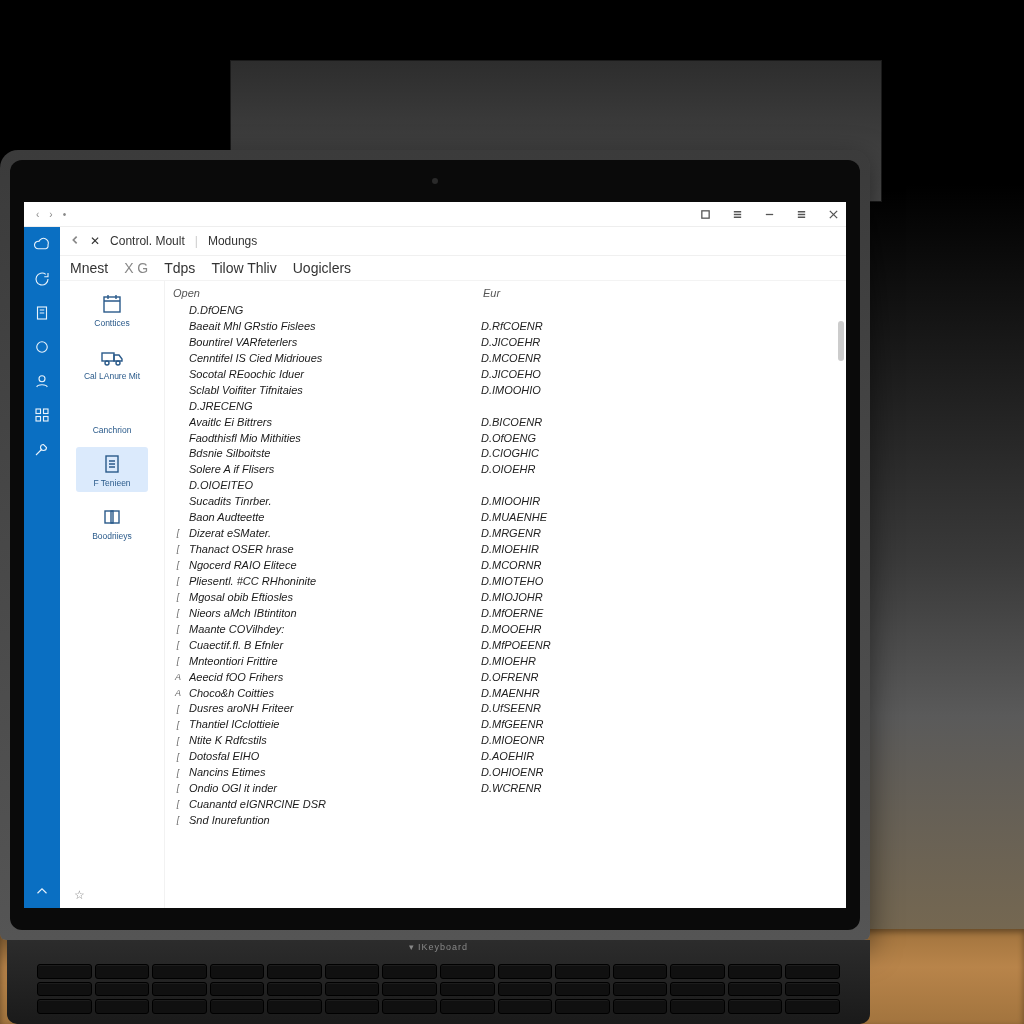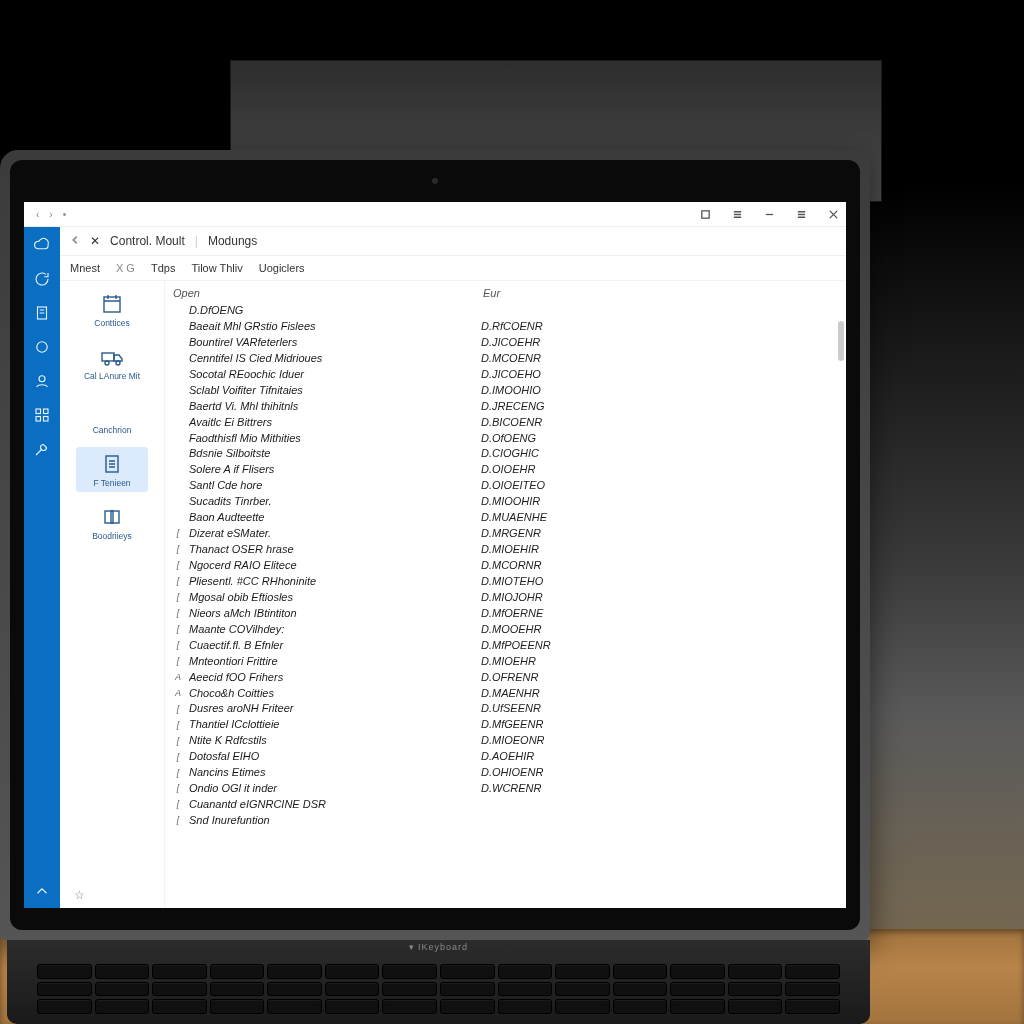--- a/index.html
+++ b/index.html
@@ -46,21 +46,21 @@
   .rail .ritem svg{width:18px;height:18px;stroke:#e8f2fb;fill:none;stroke-width:1.5;}
   .rail .spacer{flex:1;}
   .rail .ritem.bottom svg{stroke:#e8f2fb;}
 
   .content{flex:1;display:flex;flex-direction:column;min-width:0;}
   .crumbs{height:28px;display:flex;align-items:center;gap:10px;padding:0 10px;
     border-bottom:1px solid #f0f0f0;color:#333;font-size:12px;}
   .crumbs .nav svg{width:10px;height:10px;stroke:#888;fill:none;stroke-width:2;}
   .crumbs .sep{color:#ccc;}
   .menus{height:24px;display:flex;align-items:center;gap:16px;padding:0 10px;
-    font-size:11px;color:#333;border-bottom:1px solid #f3f3f3;}
+    font-size:14px;color:#333;border-bottom:1px solid #f3f3f3;}
   .menus span{cursor:default;}
   .menus .xg{color:#888;}
 
   .body{flex:1;display:flex;min-height:0;}
   .side{width:72px;padding:6px 16px;display:flex;flex-direction:column;gap:8px;
     border-right:1px solid #f2f2f2;}
   .sitem{display:flex;flex-direction:column;align-items:center;gap:2px;
     padding:4px 2px;border-radius:3px;font-size:8.5px;color:#2a5a8a;text-align:center;
     line-height:1.1;}
   .sitem.sel{background:#dbeafc;}
@@ -272,21 +272,20 @@
                         <span class="nm">Socotal REoochic Iduer</span>
                         <span class="vl">D.JICOEHO</span>
                       </div>
                       <div class="row">
                         <span class="ico"></span>
                         <span class="nm">Sclabl Voifiter Tifnitaies</span>
                         <span class="vl">D.IMOOHIO</span>
                       </div>
                       <div class="row">
                         <span class="ico"></span>
-                        <span class="nm">Baertd Vi. Mhl thihitnls</span>
                         <span class="vl">D.JRECENG</span>
                       </div>
                       <div class="row">
                         <span class="ico"></span>
                         <span class="nm">Avaitlc Ei Bittrers</span>
                         <span class="vl">D.BICOENR</span>
                       </div>
                       <div class="row">
                         <span class="ico"></span>
                         <span class="nm">Faodthisfl Mio Mithities</span>
@@ -297,21 +296,20 @@
                         <span class="nm">Bdsnie Silboitste</span>
                         <span class="vl">D.CIOGHIC</span>
                       </div>
                       <div class="row">
                         <span class="ico"></span>
                         <span class="nm">Solere A if Flisers</span>
                         <span class="vl">D.OIOEHR</span>
                       </div>
                       <div class="row">
                         <span class="ico"></span>
-                        <span class="nm">Santl Cde hore</span>
                         <span class="vl">D.OIOEITEO</span>
                       </div>
                       <div class="row">
                         <span class="ico"></span>
                         <span class="nm">Sucadits Tinrber.</span>
                         <span class="vl">D.MIOOHIR</span>
                       </div>
                       <div class="row">
                         <span class="ico"></span>
                         <span class="nm">Baon Audteette</span>

